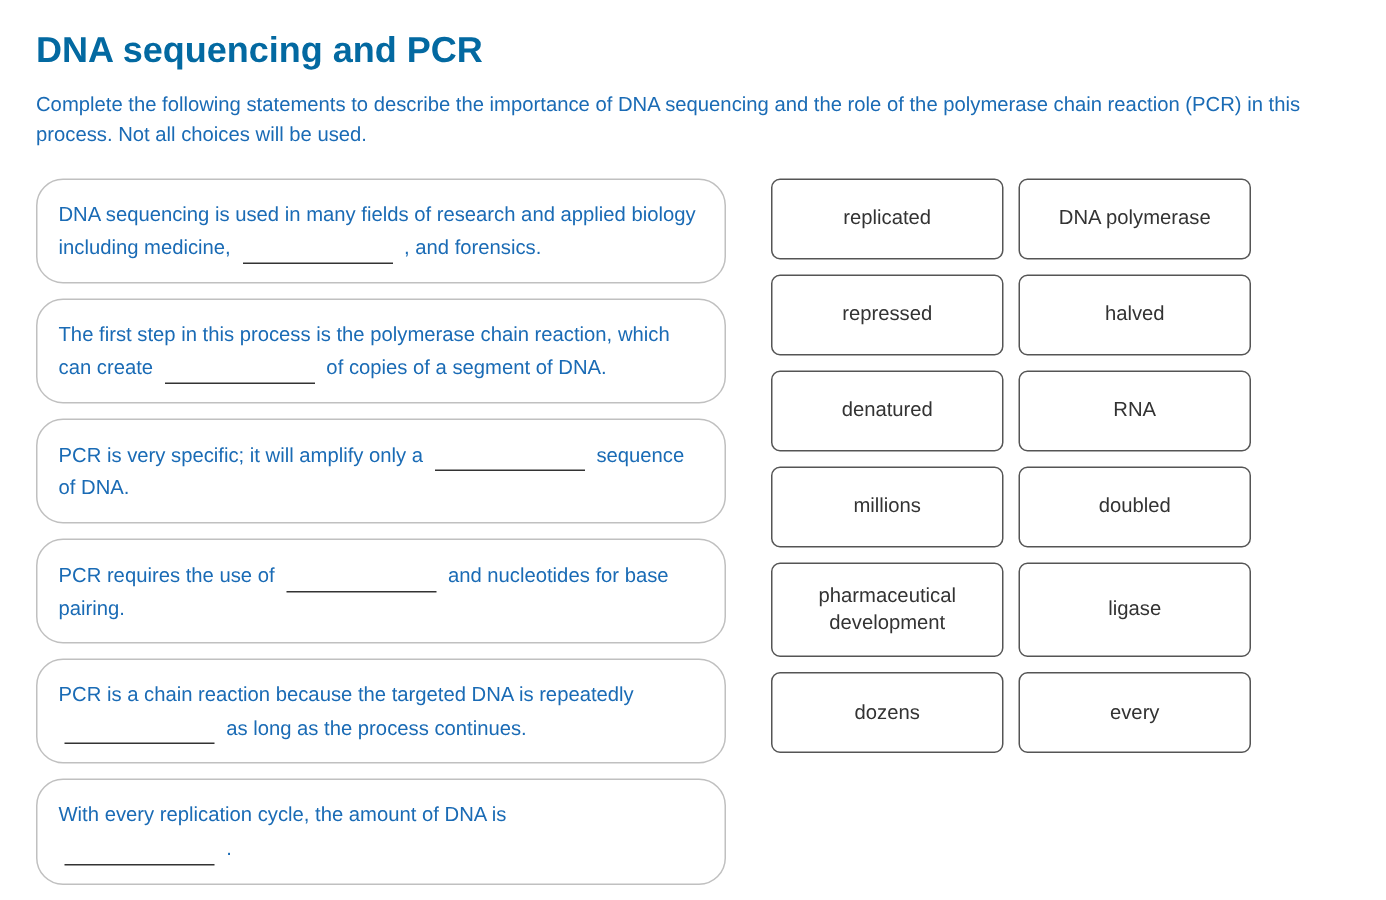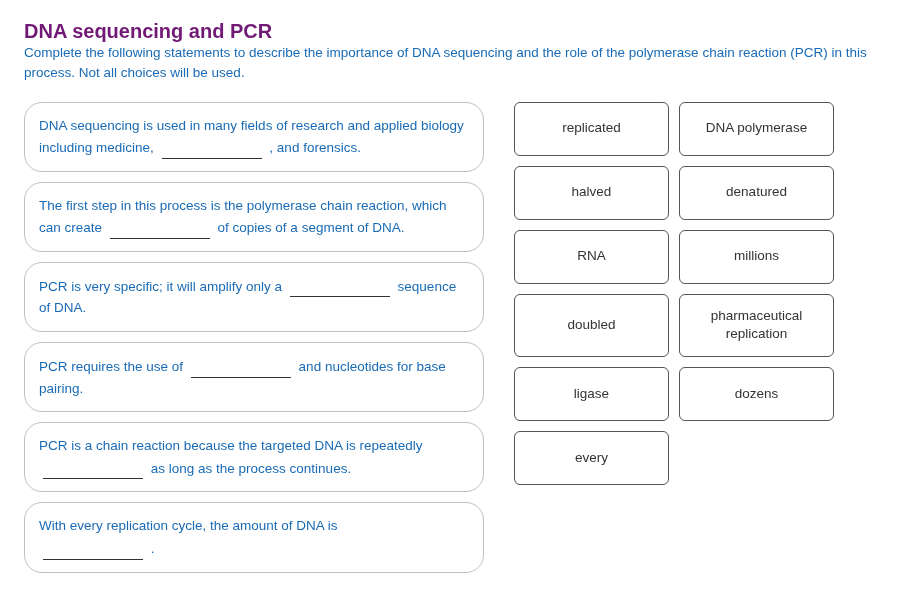--- a/index.html
+++ b/index.html
@@ -12,24 +12,24 @@
       font-family: Arial, sans-serif;
       font-size: 14px;
       background: #fff;
       color: #333;
       padding: 20px 24px;
       width: 924px;
       min-height: 600px;
     }
 
     .page-title {
-      font-size: 20px;
+      font-size: 24px;
       font-weight: bold;
-      color: #701a75;
-      margin-bottom: 0;
+      color: #0369a1;
+      margin-bottom: 12px;
     }
 
     .instructions {
       font-size: 13.5px;
       color: #1a6bb5;
       margin-bottom: 18px;
       line-height: 1.5;
     }
 
     .instructions span.normal {
@@ -140,23 +140,24 @@
       <span class="blank">&nbsp;&nbsp;&nbsp;&nbsp;&nbsp;&nbsp;&nbsp;&nbsp;&nbsp;&nbsp;&nbsp;&nbsp;</span>
       <span>.</span>
     </div>
 
   </div>
 
   <div class="choices-column">
 
   <div class="choice-box">replicated</div>
       <div class="choice-box">DNA polymerase</div>
+      <div class="choice-box">repressed</div>
       <div class="choice-box">halved</div>
       <div class="choice-box">denatured</div>
       <div class="choice-box">RNA</div>
       <div class="choice-box">millions</div>
       <div class="choice-box">doubled</div>
-      <div class="choice-box">pharmaceutical replication</div>
+      <div class="choice-box">pharmaceutical development</div>
       <div class="choice-box">ligase</div>
       <div class="choice-box">dozens</div>
       <div class="choice-box">every</div>
     </div>
 </div>
 
 </body></html>

